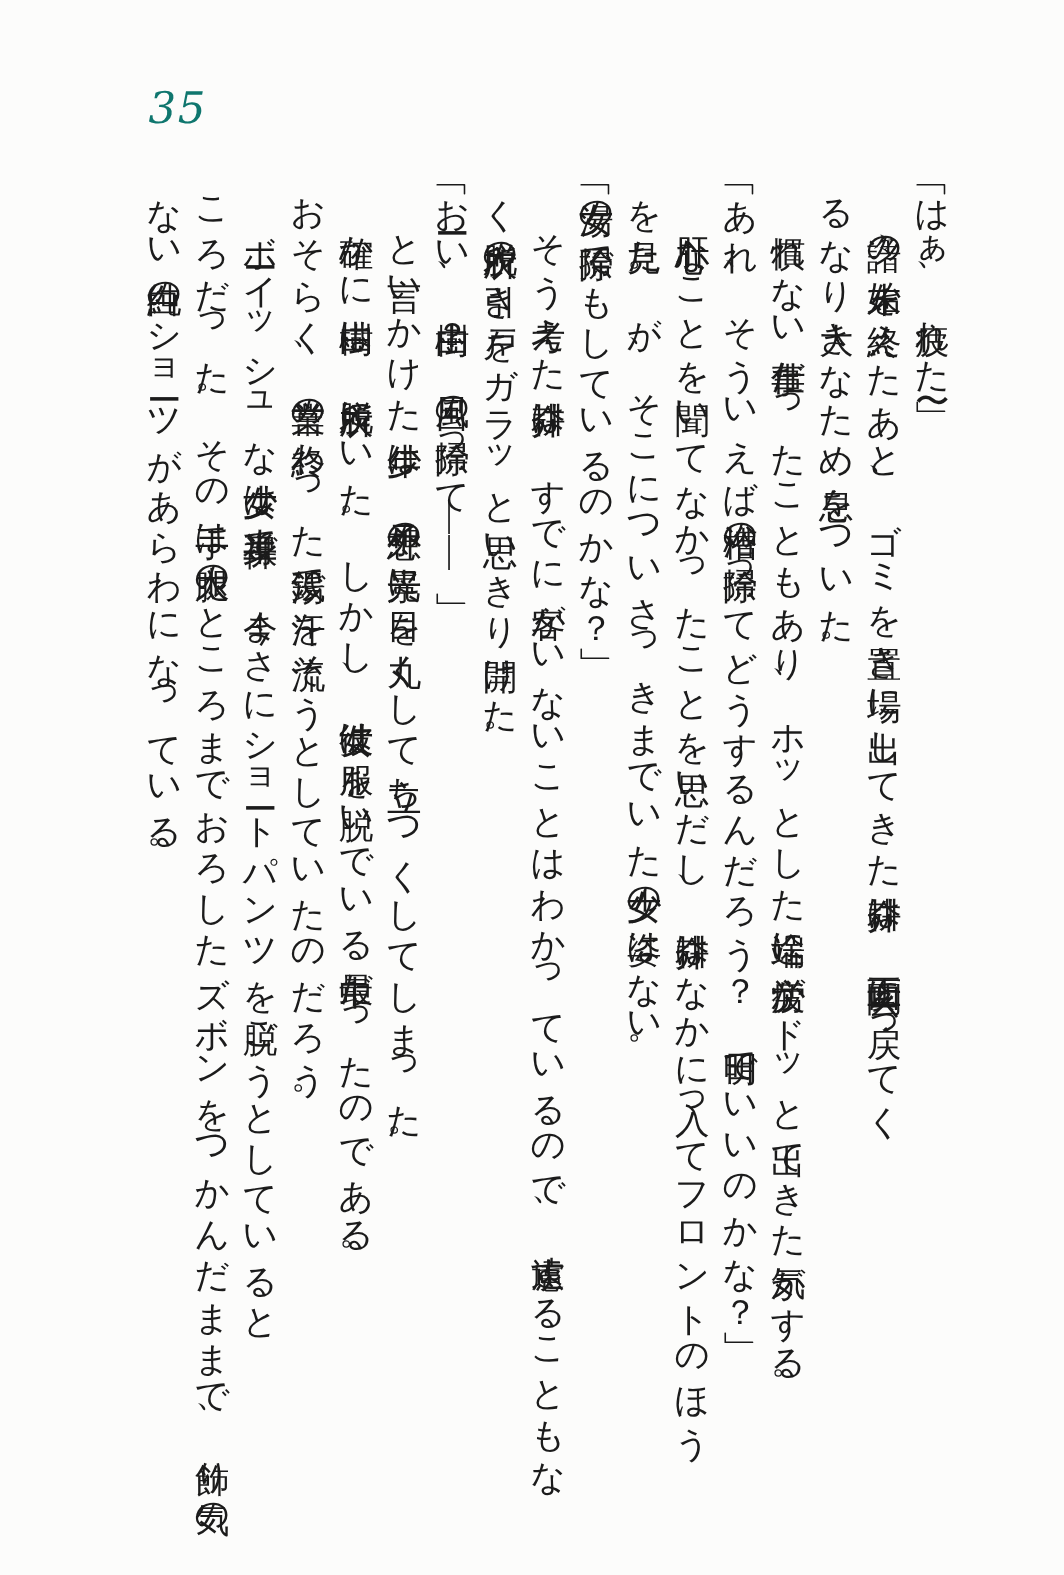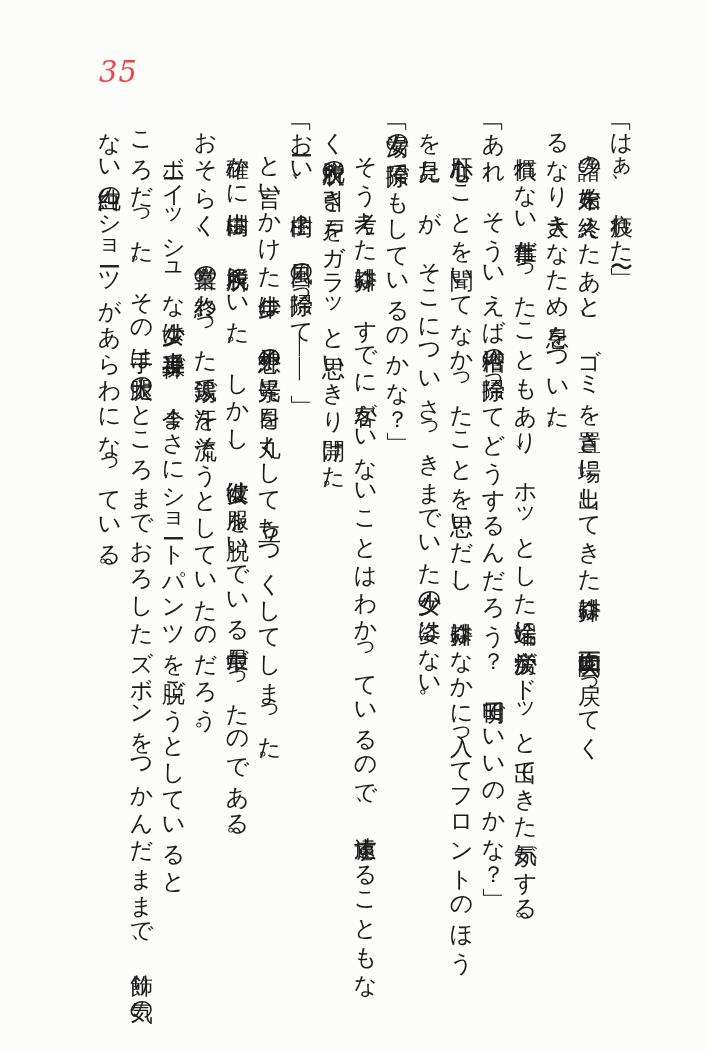--- a/index.html
+++ b/index.html
@@ -18,21 +18,21 @@
     inset: 0;
   }
   .page-number {
     position: absolute;
     top: 58px;
     left: 99px;
     font-family: "DejaVu Serif", "Liberation Serif", serif;
     font-style: italic;
     font-size: 29px;
     line-height: 1;
-    color: #ef4444;
+    color: #0f766e;
     letter-spacing: 1px;
   }
   .text-block {
     position: absolute;
     top: 116px;
     right: 72px;
     height: 915px;
     writing-mode: vertical-rl;
     text-orientation: mixed;
     font-family: "Liberation Serif", "DejaVu Serif", serif;

